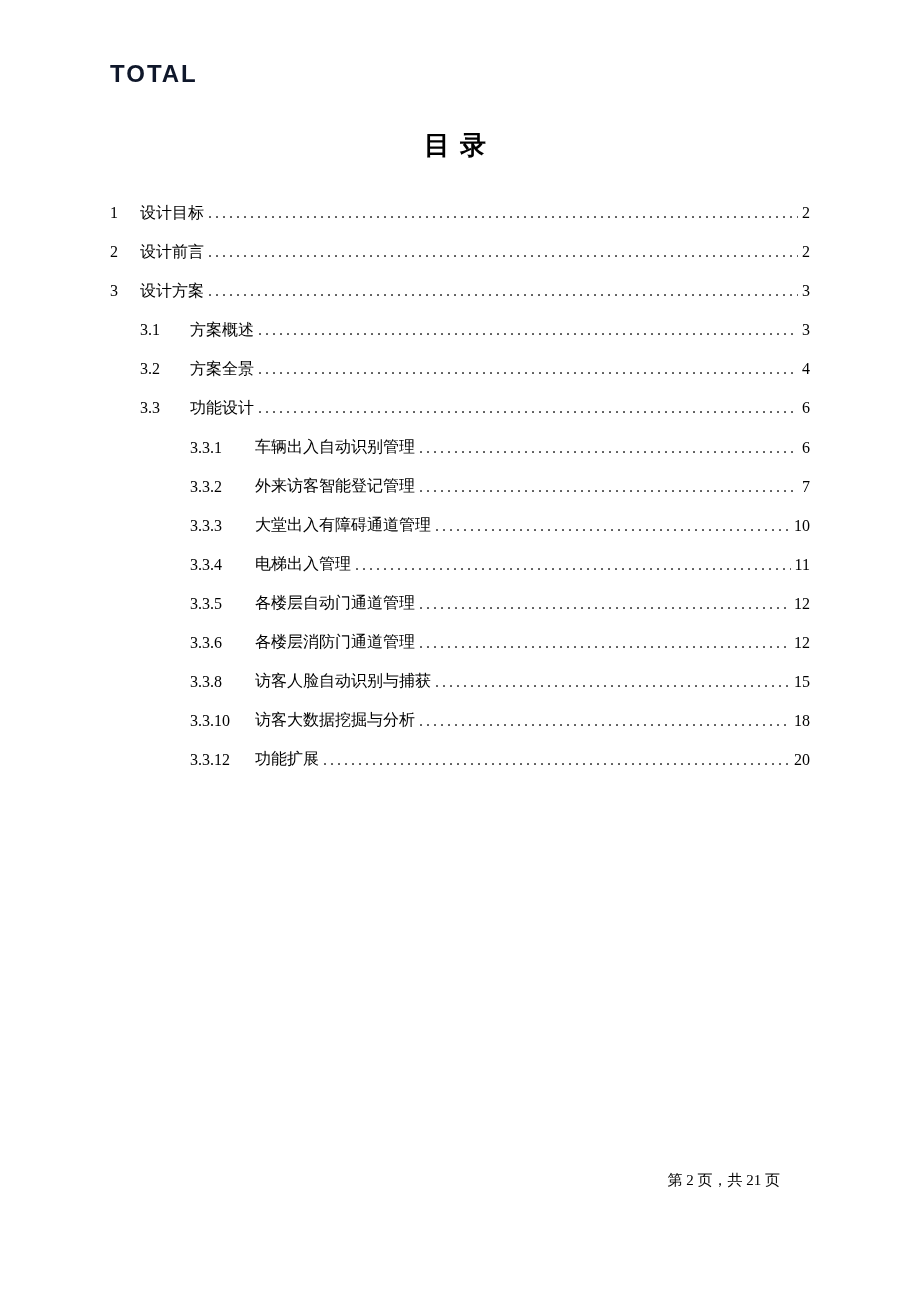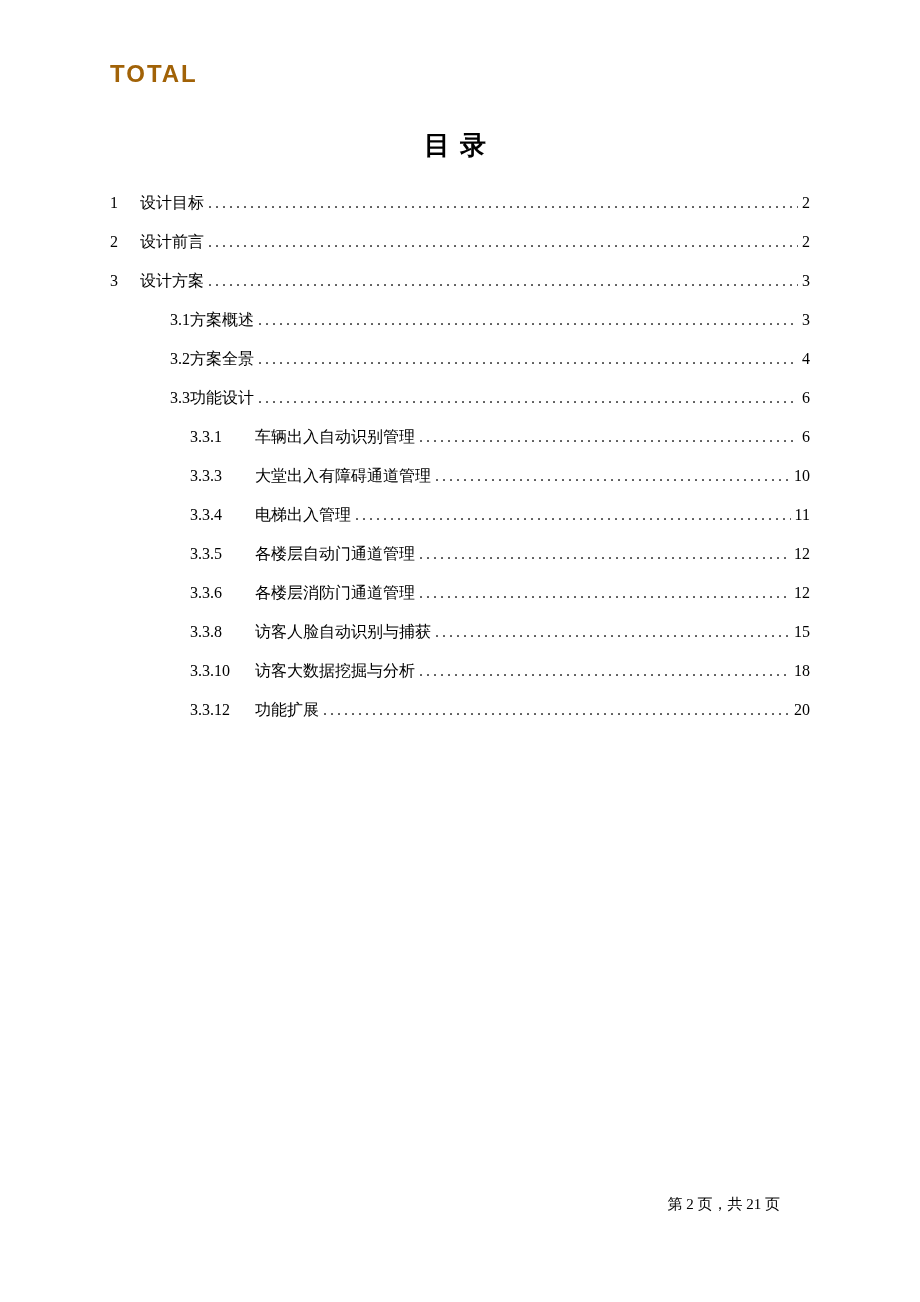--- a/index.html
+++ b/index.html
@@ -13,29 +13,29 @@
       background: #ffffff;
       font-family: "SimSun", "宋体", serif;
       position: relative;
       padding: 60px 110px 60px 110px;
     }
     .logo {
       font-family: Arial, sans-serif;
       font-weight: bold;
       font-size: 24px;
       letter-spacing: 2px;
-      color: #a16207;
+      color: #0f172a;
       margin-bottom: 40px;
     }
     .title {
       text-align: center;
       font-size: 26px;
       font-weight: bold;
       letter-spacing: 10px;
-      margin-bottom: 30px;
+      margin-bottom: 40px;
     }
     .toc {
       font-size: 16px;
     }
     .toc-row {
       display: flex;
       align-items: baseline;
       margin-bottom: 18px;
       white-space: nowrap;
     }
@@ -56,34 +56,34 @@
       content: "..................................................................................................................";
     }
     .toc-page {
       flex-shrink: 0;
     }
     .level1 .toc-num {
       width: 30px;
     }
     .level2 {
       padding-left: 30px;
-      text-align: right;
     }
     .level2 .toc-num {
       width: 50px;
     }
     .level3 {
       padding-left: 80px;
+      align-items: center;
     }
     .level3 .toc-num {
       width: 65px;
     }
     .footer {
       position: absolute;
-      bottom: 88px;
+      bottom: 112px;
       right: 140px;
       font-size: 15px;
     }
   </style>
 </head>
 <body>
 
 <div class="logo">TOTAL</div>
 
 <div class="title">目录</div>
@@ -125,20 +125,26 @@
       <span class="dots"></span>
       <span class="toc-page">6</span>
     </div>
     <div class="toc-row level3">
       <span class="toc-num">3.3.1</span>
       <span class="toc-label">车辆出入自动识别管理</span>
       <span class="dots"></span>
       <span class="toc-page">6</span>
     </div>
     <div class="toc-row level3">
+      <span class="toc-num">3.3.2</span>
+      <span class="toc-label">外来访客智能登记管理</span>
+      <span class="dots"></span>
+      <span class="toc-page">7</span>
+    </div>
+    <div class="toc-row level3">
       <span class="toc-num">3.3.3</span>
       <span class="toc-label">大堂出入有障碍通道管理</span>
       <span class="dots"></span>
       <span class="toc-page">10</span>
     </div>
     <div class="toc-row level3">
       <span class="toc-num">3.3.4</span>
       <span class="toc-label">电梯出入管理</span>
       <span class="dots"></span>
       <span class="toc-page">11</span>

